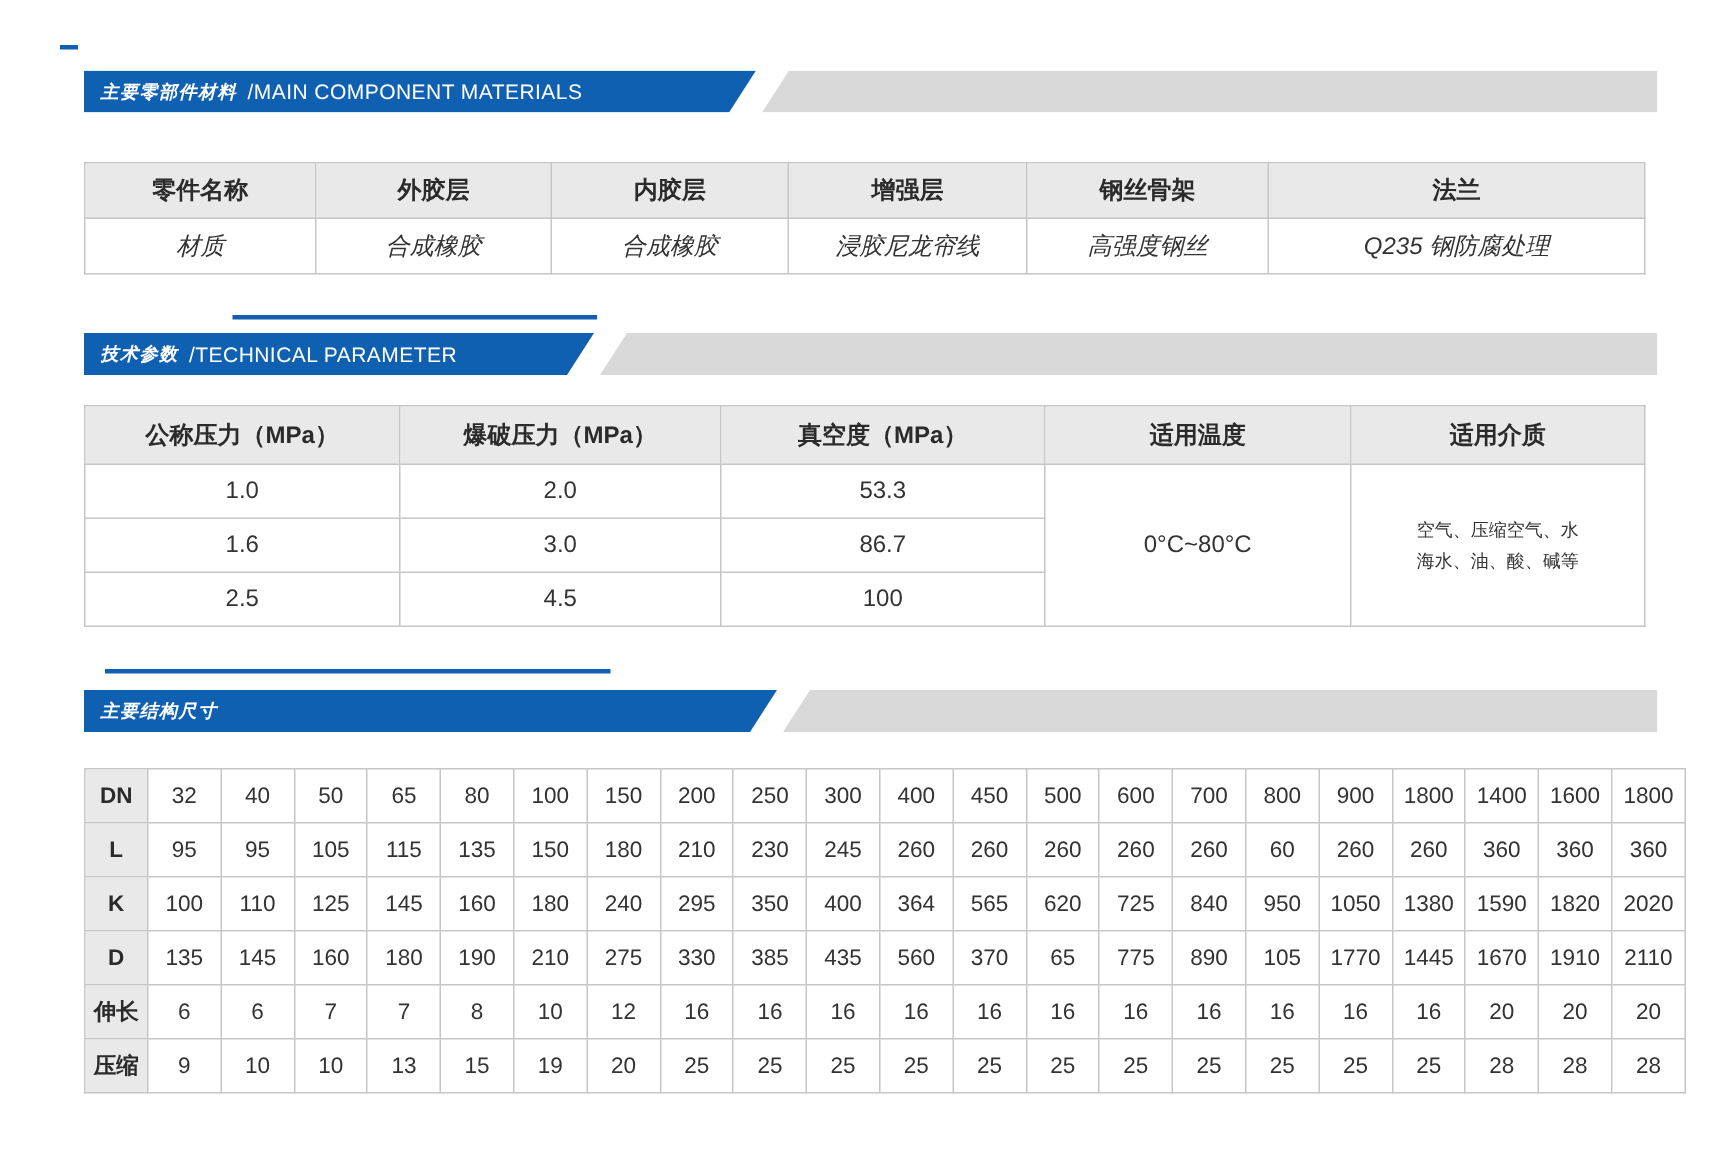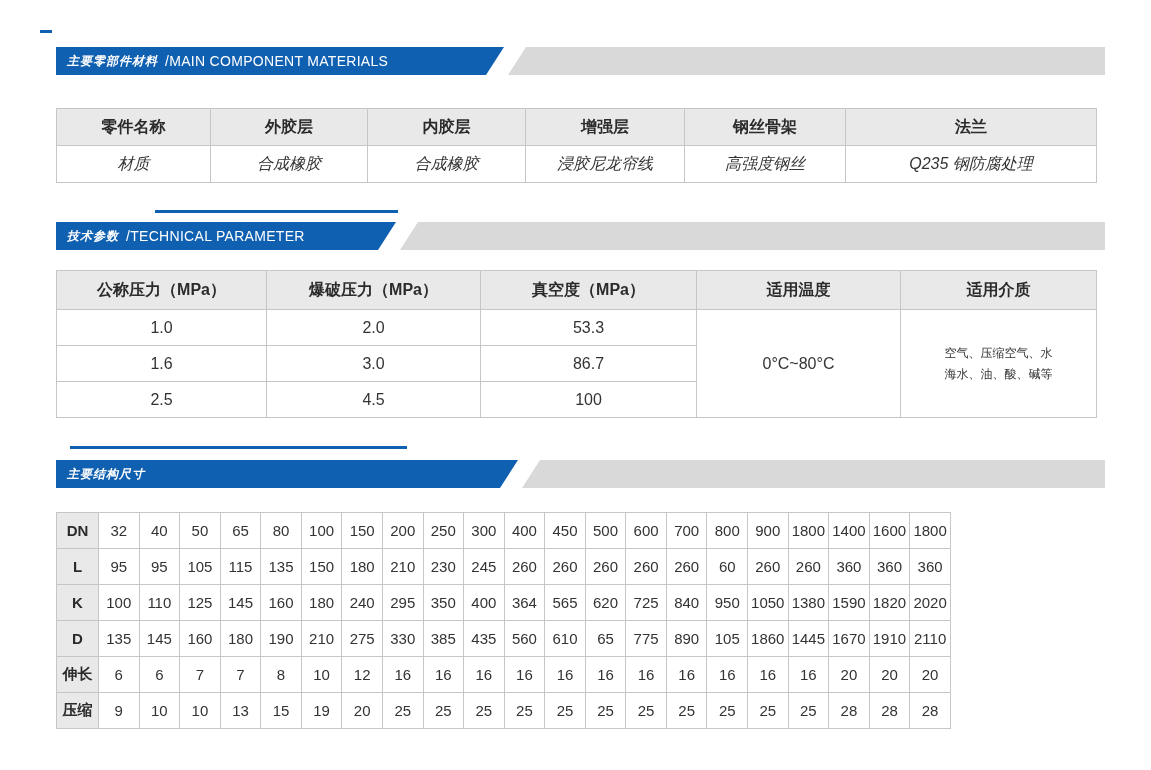--- a/index.html
+++ b/index.html
@@ -25,21 +25,21 @@
 
   .tbl-materials{position:absolute;left:56px;top:108px;width:1040px;padding-left:28px;}
   .tbl-materials th{height:34px;}
   .tbl-materials td{height:34px;font-style:italic;}
 
   .tbl-technical{position:absolute;left:56px;top:270px;width:1040px;}
   .tbl-technical th{height:36px;}
   .tbl-technical td{height:33px;}
   .tbl-technical .media-cell{white-space:normal;line-height:1.75;font-size:12px;}
 
-  .tbl-dimensions{position:absolute;left:56px;top:512px;width:895px;}
+  .tbl-dimensions{position:absolute;left:56px;top:512px;width:1068px;}
   .tbl-dimensions th,.tbl-dimensions td{height:33px;font-size:15px;}
   .tbl-dimensions th{font-size:15px;}
 </style>
 </head>
 <body>
 
 <div class="page">
 
   <div class="sec-header" style="top:47px;">
     <div class="accent" style="left:-16px;top:-17px;width:12px;"></div>
@@ -222,26 +222,26 @@
           <td>145</td>
           <td>160</td>
           <td>180</td>
           <td>190</td>
           <td>210</td>
           <td>275</td>
           <td>330</td>
           <td>385</td>
           <td>435</td>
           <td>560</td>
-          <td>610</td>
+          <td>370</td>
           <td>65</td>
           <td>775</td>
           <td>890</td>
           <td>105</td>
-          <td>1860</td>
+          <td>1770</td>
           <td>1445</td>
           <td>1670</td>
           <td>1910</td>
           <td>2110</td>
         </tr>
         <tr>
           <th>伸长</th>
           <td>6</td>
           <td>6</td>
           <td>7</td>

